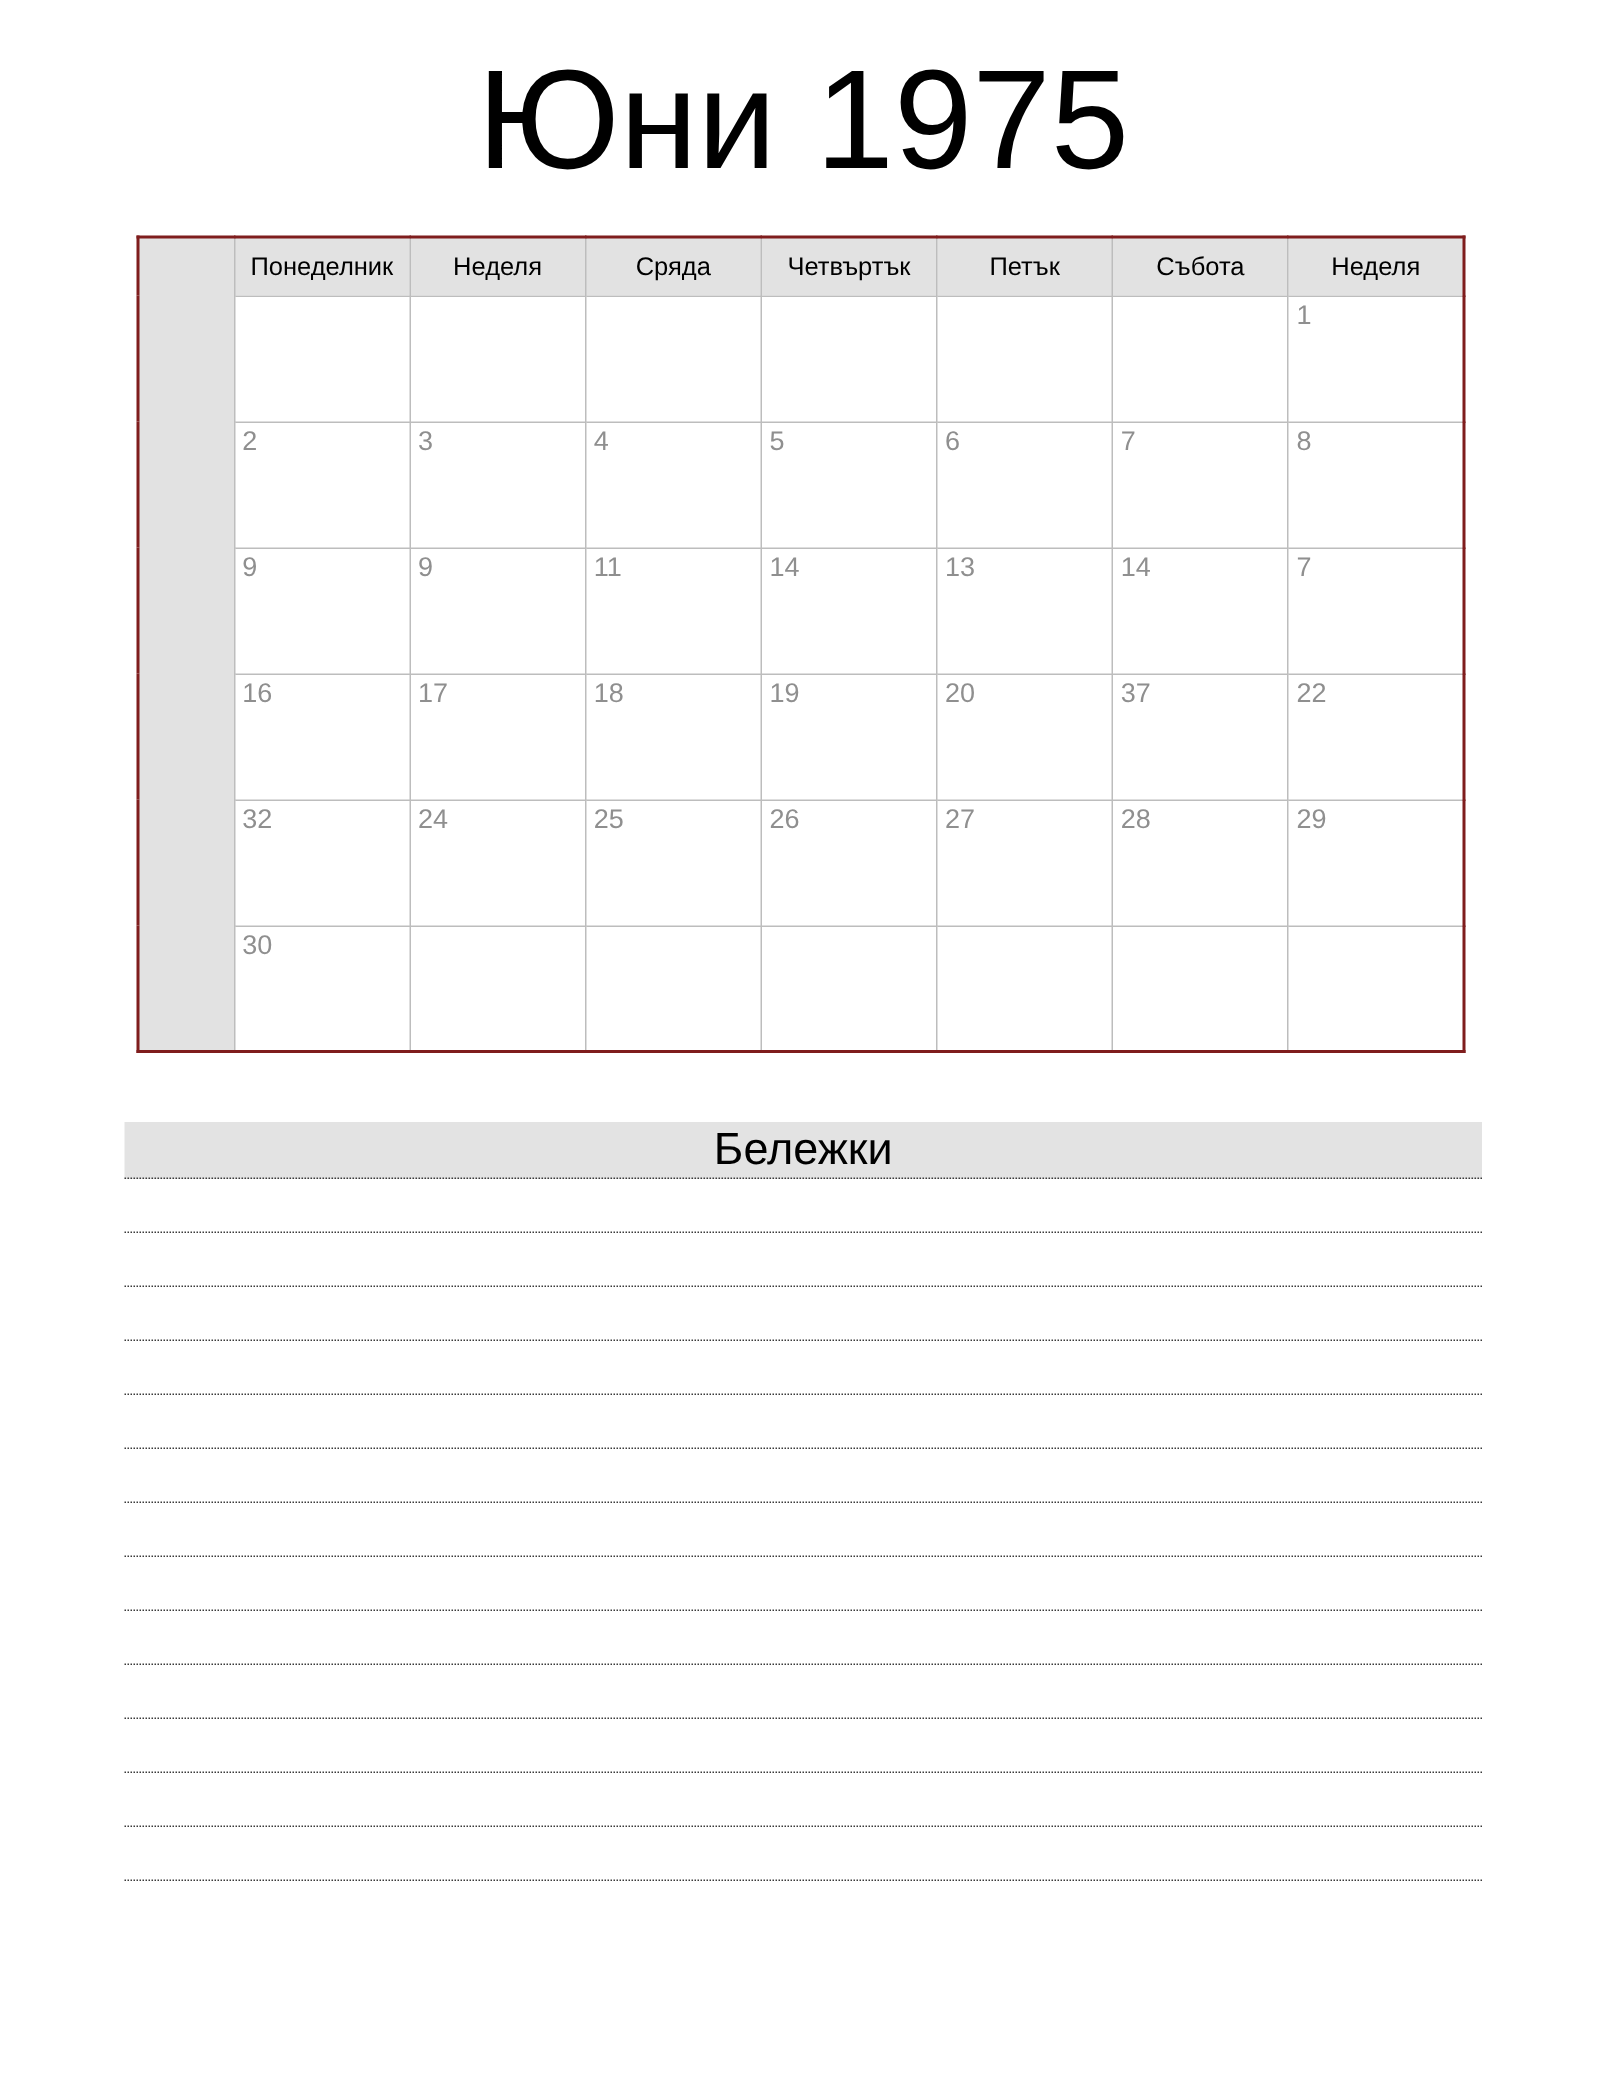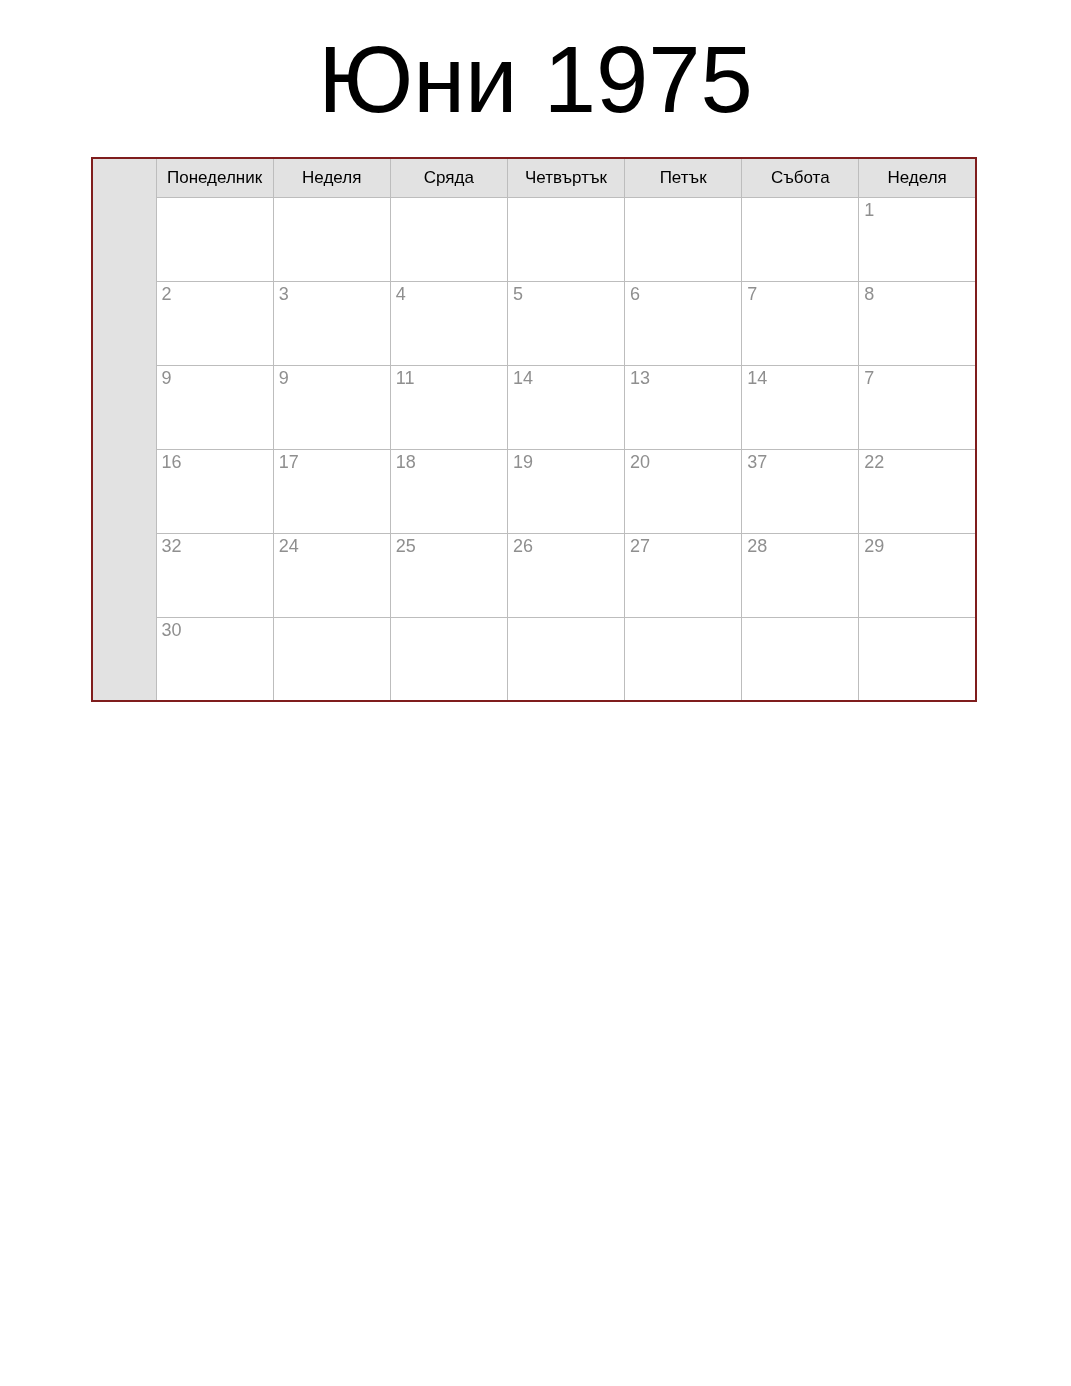--- a/index.html
+++ b/index.html
@@ -155,13 +155,31 @@
           <td class="day"><span></span></td>
           <td class="day"><span></span></td>
           <td class="day"><span></span></td>
           <td class="day"><span></span></td>
           <td class="day"><span></span></td>
         </tr>
       </tbody>
   </table>
 
 
+  <div class="notes">
+    <div class="notes-header">Бележки</div>
+    <div id="note-lines">
+        <div class="note-line"></div>
+        <div class="note-line"></div>
+        <div class="note-line"></div>
+        <div class="note-line"></div>
+        <div class="note-line"></div>
+        <div class="note-line"></div>
+        <div class="note-line"></div>
+        <div class="note-line"></div>
+        <div class="note-line"></div>
+        <div class="note-line"></div>
+        <div class="note-line"></div>
+        <div class="note-line"></div>
+        <div class="note-line"></div>
+      </div>
+  </div>
 </div>
 
 </body></html>

